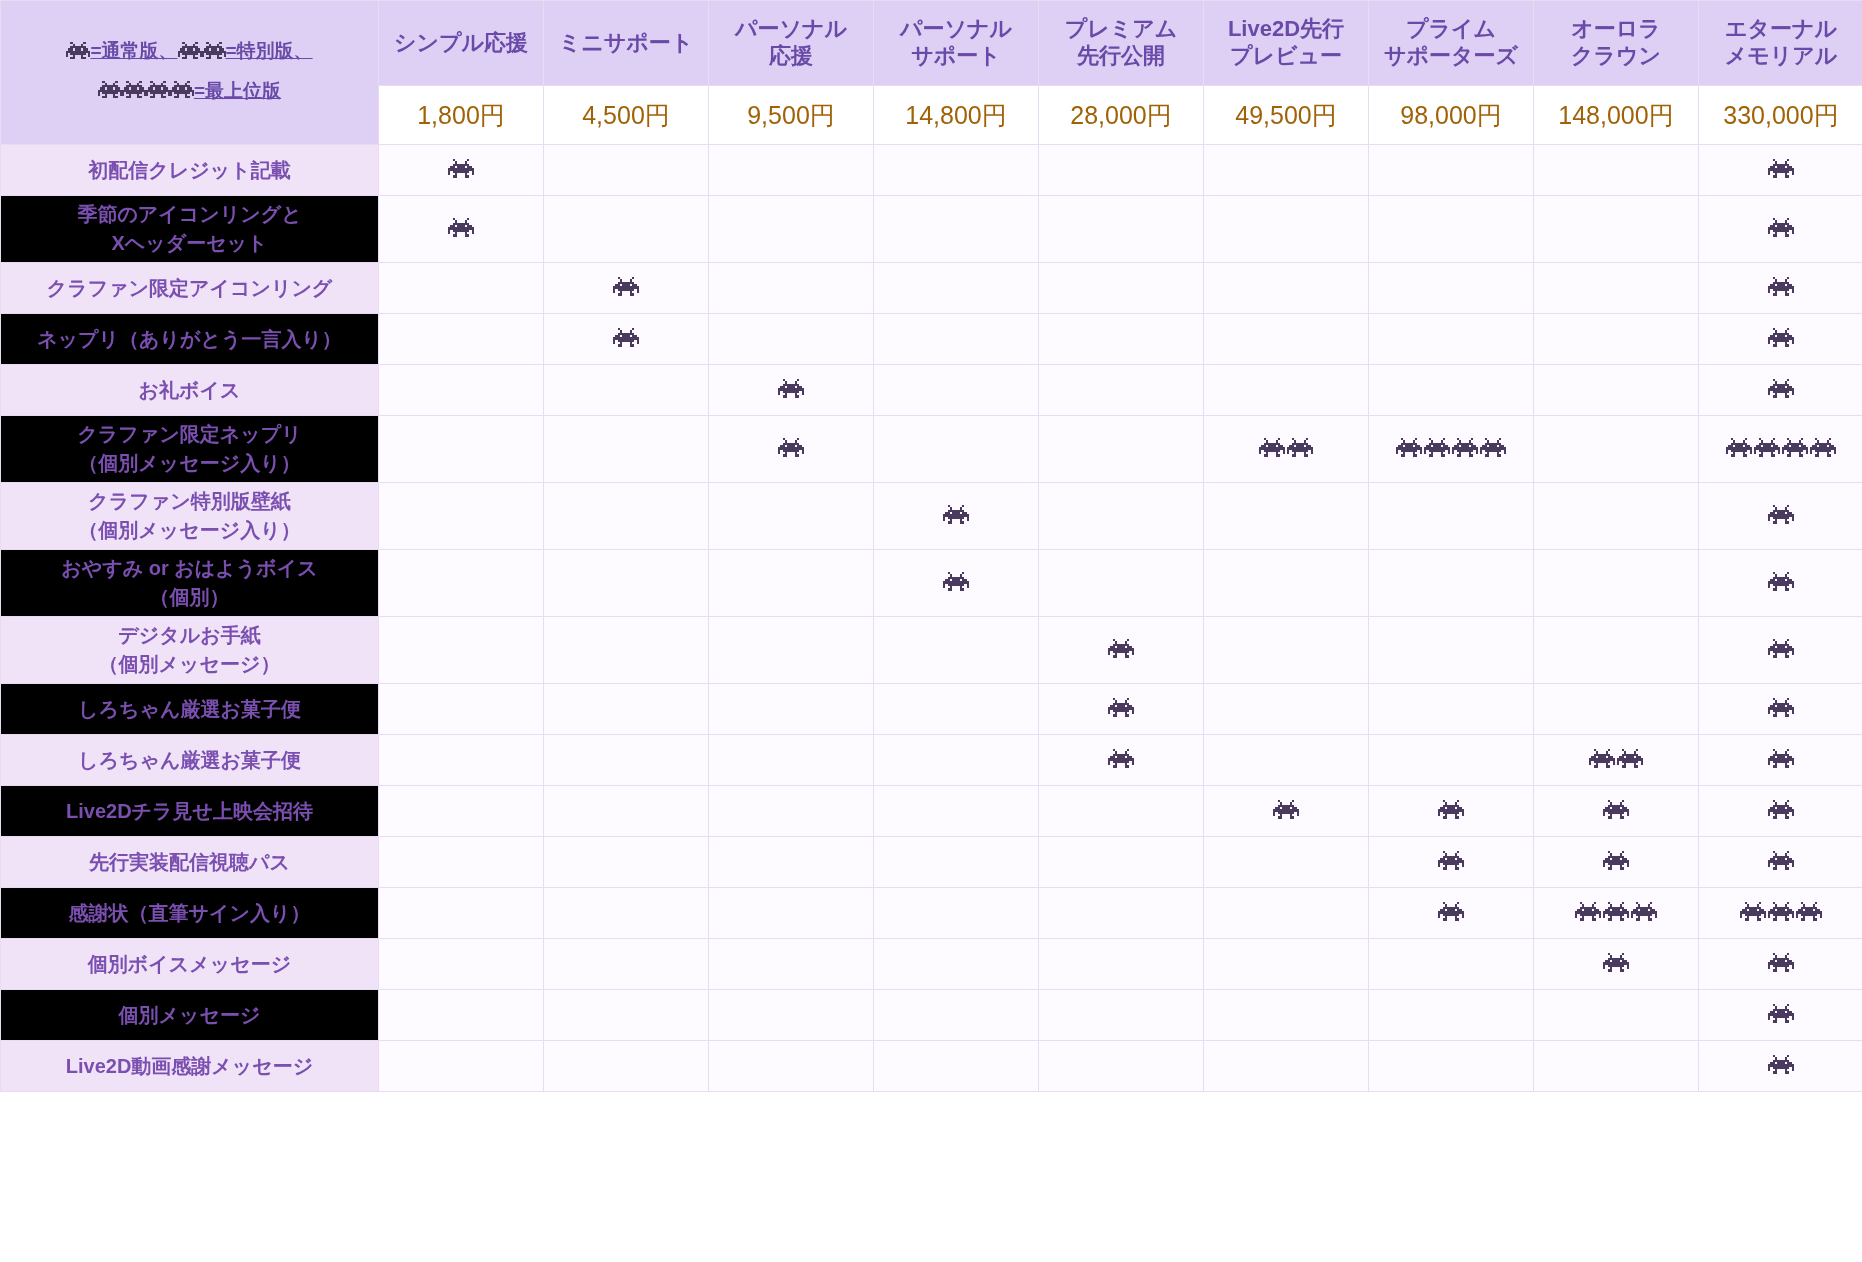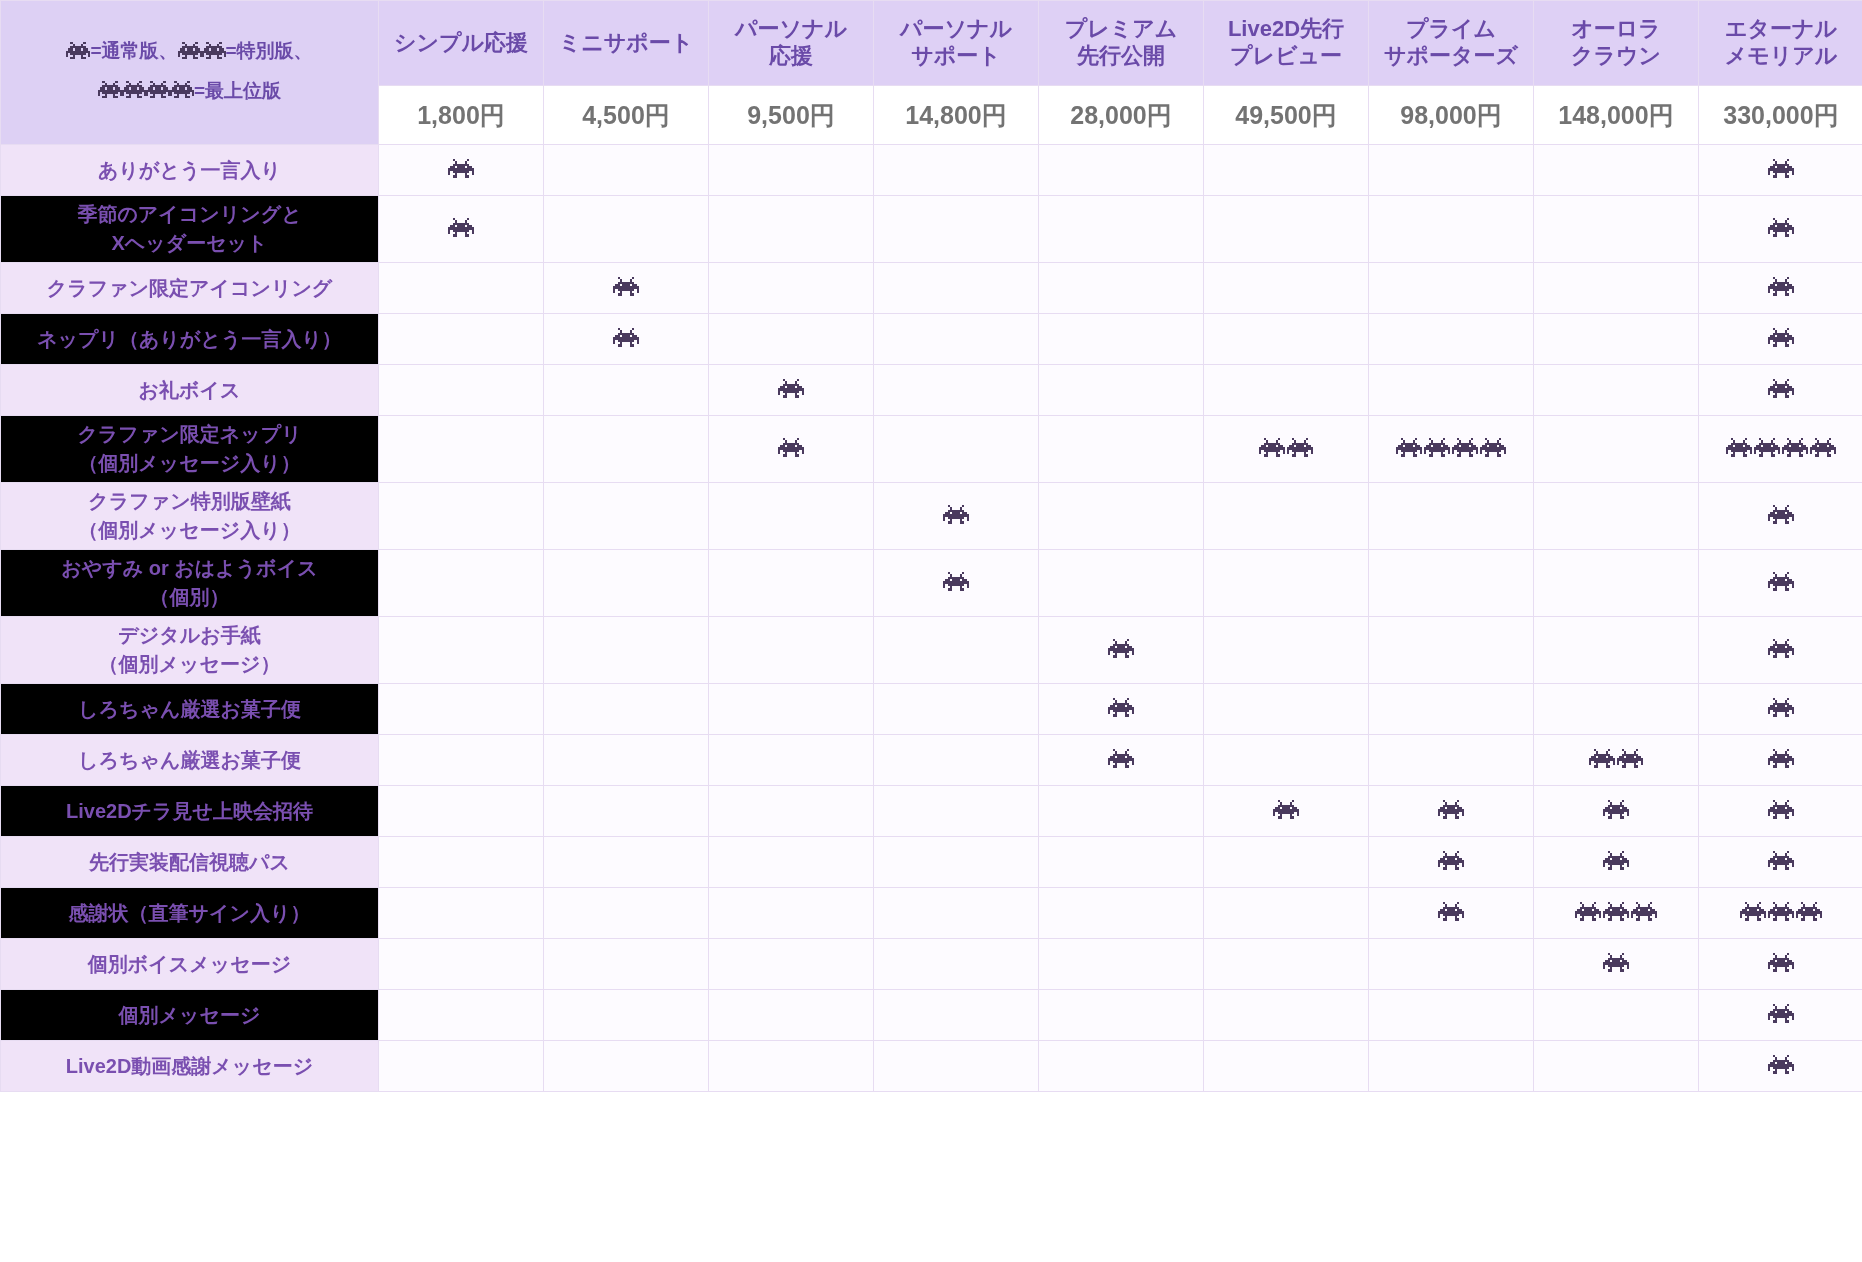--- a/index.html
+++ b/index.html
@@ -47,32 +47,33 @@
     color: #6a4aa8;
     font-weight: bold;
     font-size: 19px;
     line-height: 1.9;
     padding: 8px 10px;
     text-align: center;
   }
   .hdr-legend .legend-line {
     display: block;
     white-space: nowrap;
+    text-decoration: underline;
   }
   .legend-icon {
     display: inline-block;
     vertical-align: -3px;
   }
   
   .price-cell {
     background: #ffffff;
-    color: #737373;
+    color: #a16207;
     font-size: 25px;
     height: 58px;
-    font-weight: bold;
+    font-weight: normal;
   }
   
   .row-label {
     background: #f0e3f8;
     color: #7a4fb0;
     font-weight: bold;
     font-size: 20px;
     line-height: 1.45;
     padding: 9px 8px;
     text-align: center;
@@ -289,21 +290,21 @@
           <td class="price-cell">14,800円</td>
           <td class="price-cell">28,000円</td>
           <td class="price-cell">49,500円</td>
           <td class="price-cell">98,000円</td>
           <td class="price-cell">148,000円</td>
           <td class="price-cell">330,000円</td>
         </tr>
     </thead>
     <tbody>
         <tr>
-          <td class="row-label"><span>ありがとう一言入り</span></td>
+          <td class="row-label"><span>初配信クレジット記載</span></td>
           <td class="cell"><span class="icons"><span class="inv"><svg width="26" height="20.8" viewBox="0 0 11 8" shape-rendering="crispEdges" aria-hidden="true">
                   <g fill="#4a3a5e">
                     <rect x="2" y="0" width="1" height="1"></rect>
                     <rect x="8" y="0" width="1" height="1"></rect>
                     <rect x="3" y="1" width="1" height="1"></rect>
                     <rect x="7" y="1" width="1" height="1"></rect>
                     <rect x="2" y="2" width="7" height="1"></rect>
                     <rect x="1" y="3" width="2" height="1"></rect>
                     <rect x="4" y="3" width="3" height="1"></rect>
                     <rect x="8" y="3" width="2" height="1"></rect>

